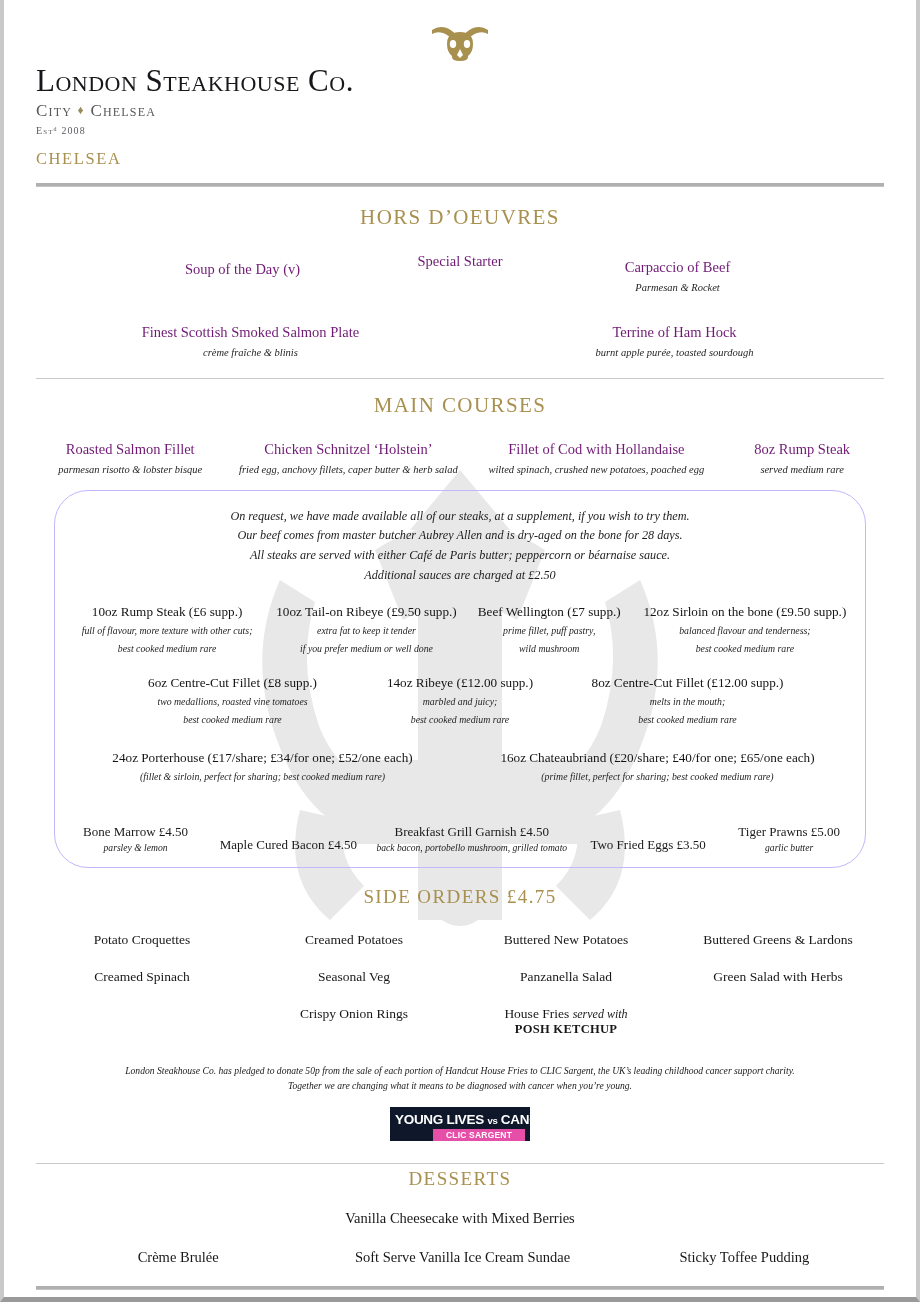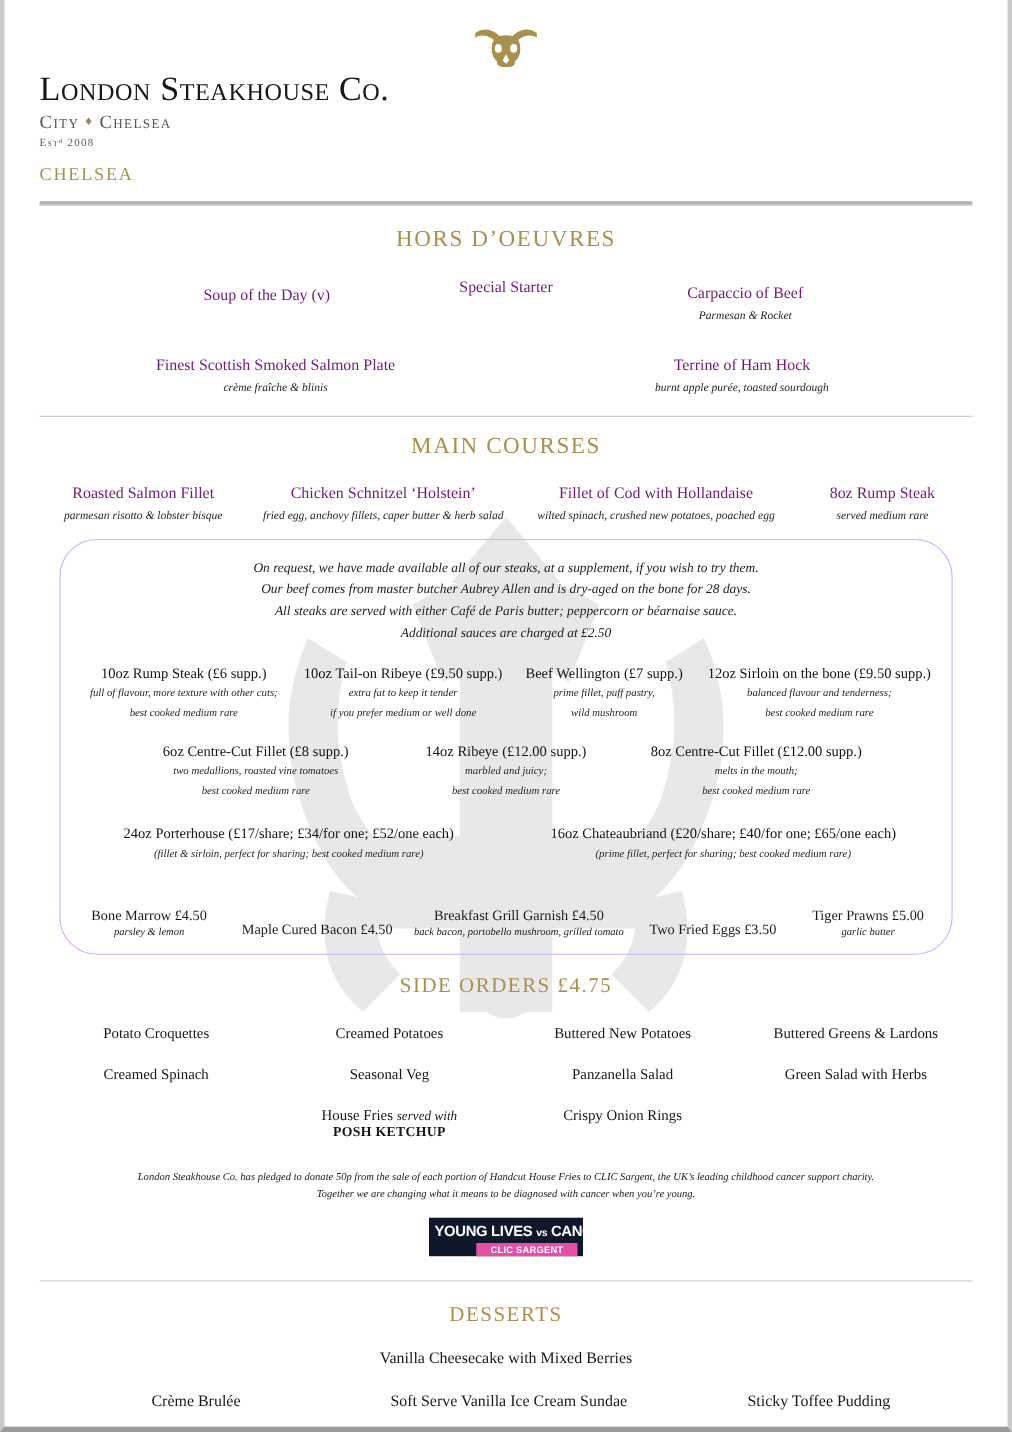--- a/index.html
+++ b/index.html
@@ -375,45 +375,45 @@
 
     <div class="side-row" style="margin-top:21px;">
       <div class="side-cell">Creamed Spinach</div>
       <div class="side-cell">Seasonal Veg</div>
       <div class="side-cell">Panzanella Salad</div>
       <div class="side-cell">Green Salad with Herbs</div>
     </div>
 
     <div class="side-row" style="margin-top:21px;">
       <div class="side-cell"></div>
+      <div class="side-cell">Crispy Onion Rings</div>
       <div class="side-cell">
         <div><span>House Fries </span><span class="ital">served with</span></div>
         <div class="posh">POSH KETCHUP</div>
       </div>
-      <div class="side-cell">Crispy Onion Rings</div>
       <div class="side-cell"></div>
     </div>
 
     <div class="charity-text">
       <div>London Steakhouse Co. has pledged to donate 50p from the sale of each portion of Handcut House Fries to CLIC Sargent, the UK’s leading childhood cancer support charity.</div>
       <div>Together we are changing what it means to be diagnosed with cancer when you’re young.</div>
     </div>
 
     <div class="clic-logo">
       <div class="clic-top">
         <span>YOUNG LIVES</span>
         <span class="clic-vs">vs</span>
         <span>CANCER</span>
       </div>
       <div class="clic-bottom">CLIC SARGENT</div>
     </div>
 
     <div class="rule-thin" style="margin-top:22px"></div>
 
-    <div style="margin-top:20px" class="sec-title sm">DESSERTS</div>
+    <div style="margin-top:4px" class="sec-title sm">DESSERTS</div>
 
     <div class="row" style="margin-top:20px;">
       <div class="dish dessert-cell" style="width:430px;">Vanilla Cheesecake with Mixed Berries</div>
     </div>
 
     <div class="row" style="margin-top:22px;">
       <div class="dish dessert-cell" style="width:285px;">Crème Brulée</div>
       <div class="dish dessert-cell" style="width:285px;">Soft Serve Vanilla Ice Cream Sundae</div>
       <div class="dish dessert-cell" style="width:280px;">Sticky Toffee Pudding</div>
     </div>

